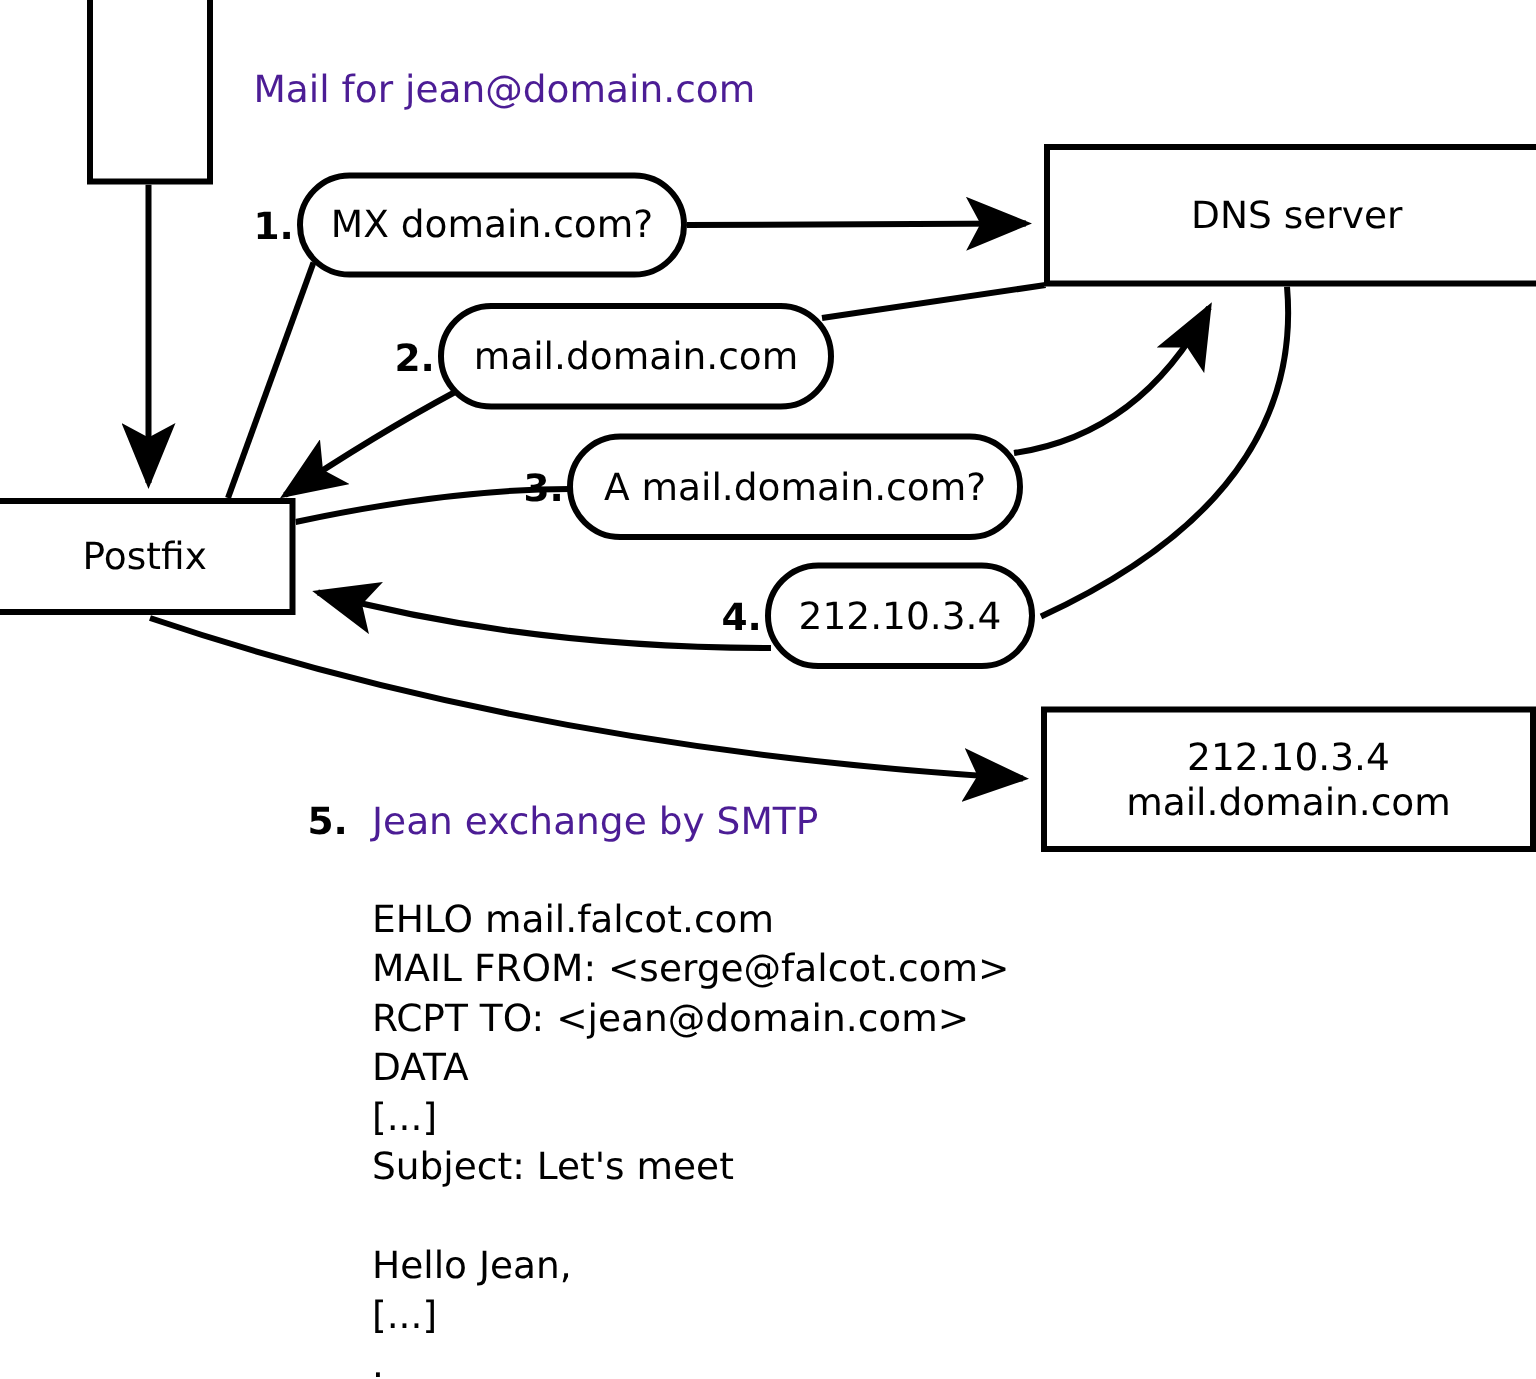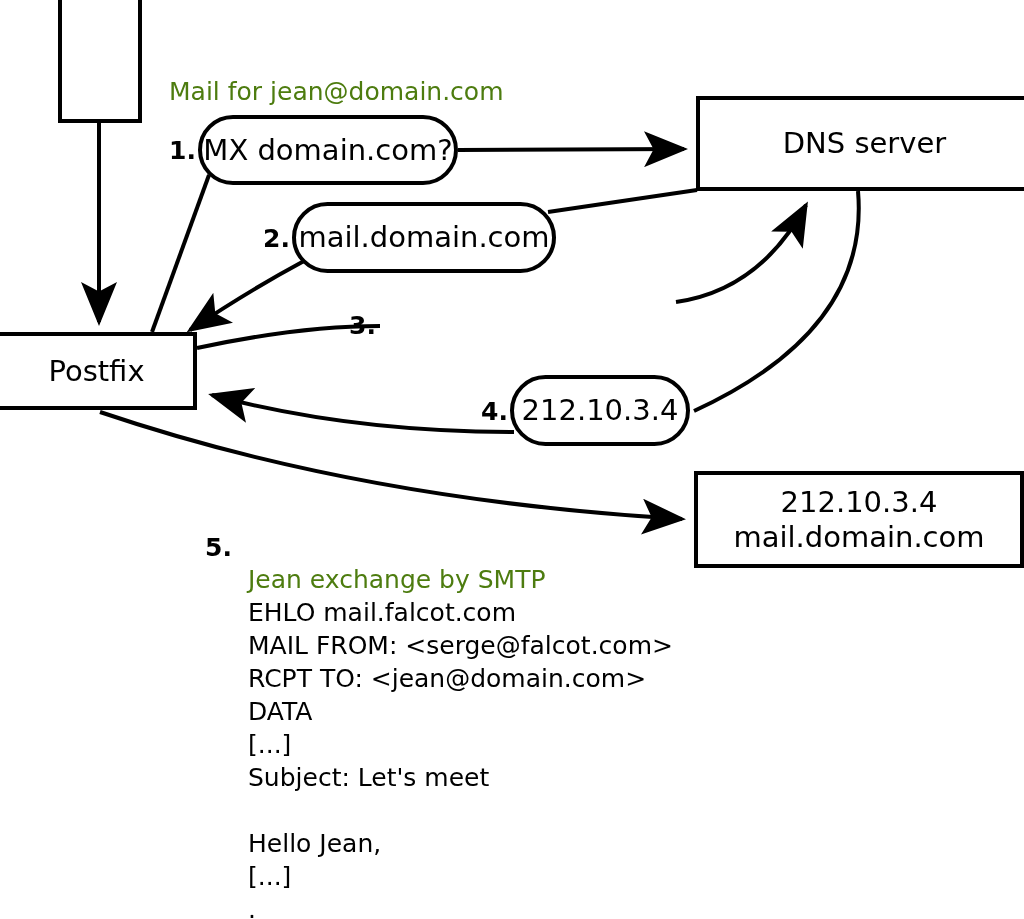--- a/index.html
+++ b/index.html
@@ -27,34 +27,33 @@
   .node {
     position: absolute;
     box-sizing: border-box;
     background: #ffffff;
     border: 4px solid #000000;
     display: flex;
     align-items: center;
     justify-content: center;
     text-align: center;
     color: #000000;
-    font-size: 29px;
+    font-size: 25px;
     line-height: 1.18;
     z-index: 3;
   }
   .node.rect { border-radius: 0; }
   .node.pill { border-radius: 999px; }
   .node .label { display: block; white-space: pre-line; }
   .freetext {
     position: absolute;
-    color: #4d7c0f;
+    color: #4c1d95;
     font-size: 25px;
     white-space: pre;
     z-index: 4;
-    margin-top: 32px;
   }
   .steplabel {
     position: absolute;
     color: #000000;
     font-size: 25px;
     font-weight: bold;
     z-index: 5;
     white-space: pre;
   }
   .transcript {
@@ -121,20 +120,23 @@
   <div class="node pill" style="left:198px; top:115px; width:260px; height:70px;">
     <span class="label">MX domain.com?</span>
   </div>
   <div class="steplabel" style="left:169px; top:136px;">1.</div>
 
   <div class="node pill" style="left:292px; top:202px; width:264px; height:71px;">
     <span class="label">mail.domain.com</span>
   </div>
   <div class="steplabel" style="left:263px; top:224px;">2.</div>
 
+  <div class="node pill" style="left:378px; top:289px; width:304px; height:71px;">
+    <span class="label">A mail.domain.com?</span>
+  </div>
   <div class="steplabel" style="left:349px; top:311px;">3.</div>
 
   <div class="node pill" style="left:510px; top:375px; width:180px; height:71px;">
     <span class="label">212.10.3.4</span>
   </div>
   <div class="steplabel" style="left:481px; top:397px;">4.</div>
 
   <div class="steplabel" style="left:205px; top:533px;">5.</div>
   <div class="freetext" style="left:248px; top:533px;">Jean exchange by SMTP</div>
 

